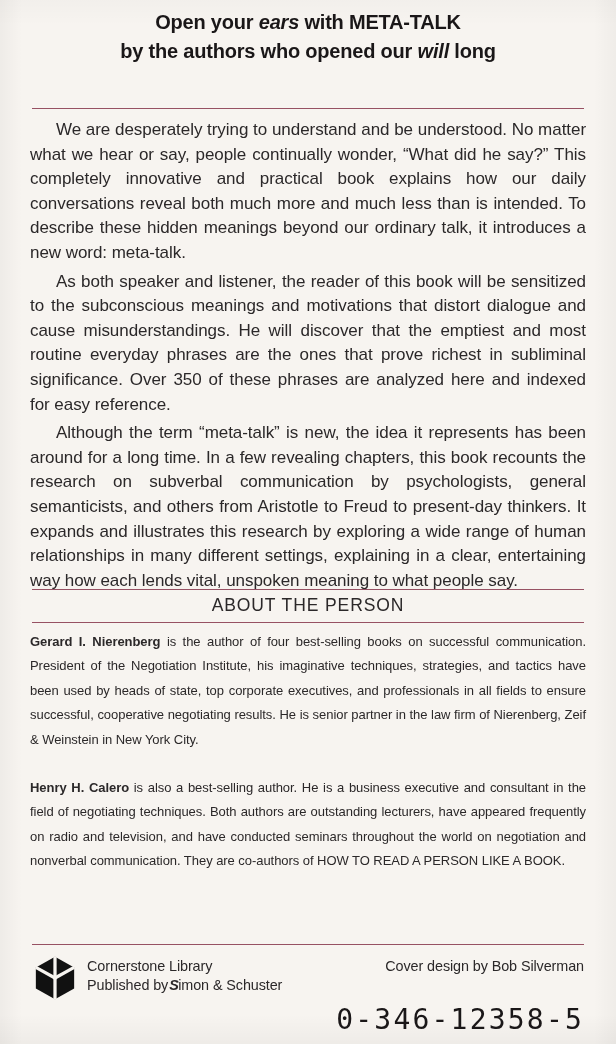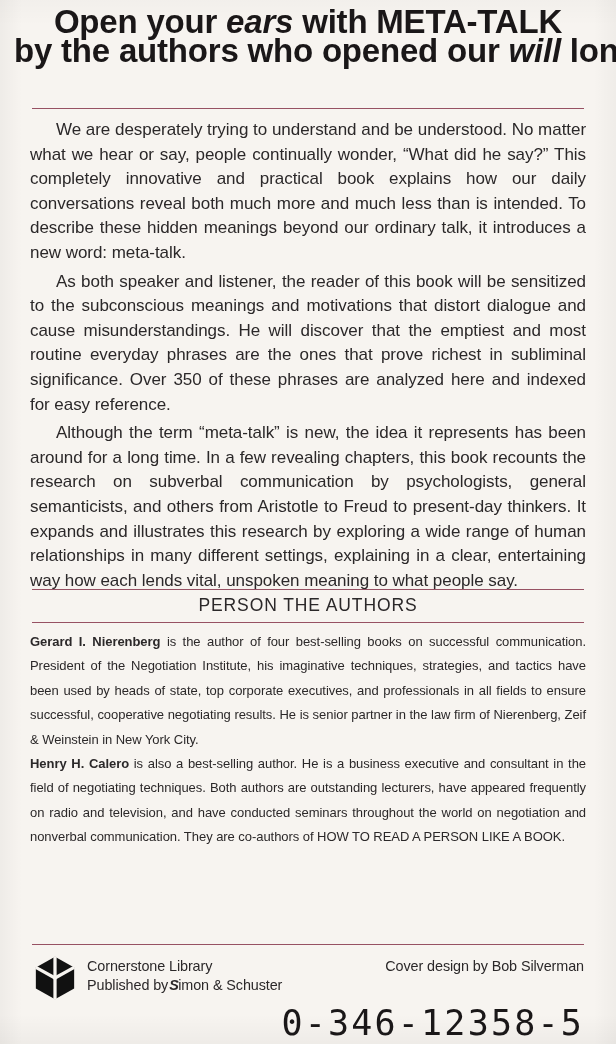--- a/index.html
+++ b/index.html
@@ -29,21 +29,21 @@
 
   
   .headline {
     position: absolute;
     left: 14px;
     right: 14px;
     top: 8px;
     text-align: center;
     color: #1a1718;
     font-weight: bold;
-    font-size: 33px;
+    font-size: 20px;
     line-height: 28.5px;
     letter-spacing: -0.2px;
   }
   .headline .ln { display: block; white-space: nowrap; }
   .headline .it { font-style: italic; }
   .headline .ln3 { letter-spacing: -0.1px; }
 
   
   .rule {
     position: absolute;
@@ -95,21 +95,21 @@
     left: 30px;
     width: 556px;
     top: 630px;
     color: #2b2829;
     font-size: 13px;
     line-height: 24.4px;
     text-align: justify;
     letter-spacing: -0.05px;
   }
   #authors p { margin: 0; }
-  #authors p.second { }
+  #authors p.second { margin-top: 24px; }
   #authors .name { font-weight: bold; }
 
   
   #footer {
     position: absolute;
     left: 30px;
     right: 18px;
     top: 955px;
     height: 82px;
   }
@@ -152,21 +152,21 @@
     color: #2b2829;
     letter-spacing: -0.1px;
     white-space: nowrap;
   }
 
   #isbn {
     position: absolute;
     right: 14px;
     top: 48px;
     font-family: "DejaVu Sans Mono", monospace;
-    font-size: 35px;
+    font-size: 28px;
     letter-spacing: 2.2px;
     color: #1a1718;
     white-space: nowrap;
   }
 </style>
 </head>
 <body>
 
 <div id="cover">
 
@@ -177,21 +177,21 @@
 
   <div class="rule" id="rule-top"></div>
 
   <div class="body-col" id="blurb">
     <p>We are desperately trying to understand and be understood. No matter what we hear or say, people continually wonder, “What did he say?” This completely innovative and practical book explains how our daily conversations reveal both much more and much less than is intended. To describe these hidden meanings beyond our ordinary talk, it introduces a new word: meta-talk.</p>
     <p>As both speaker and listener, the reader of this book will be sensitized to the subconscious meanings and motivations that distort dialogue and cause misunderstandings. He will discover that the emptiest and most routine everyday phrases are the ones that prove richest in subliminal significance. Over 350 of these phrases are analyzed here and indexed for easy reference.</p>
     <p>Although the term “meta-talk” is new, the idea it represents has been around for a long time. In a few revealing chapters, this book recounts the research on subverbal communication by psychologists, general semanticists, and others from Aristotle to Freud to present-day thinkers. It expands and illustrates this research by exploring a wide range of human relationships in many different settings, explaining in a clear, entertaining way how each lends vital, unspoken meaning to what people say.</p>
   </div>
 
   <div class="rule thin" id="rule-about-1"></div>
-  <div id="about-title">PERSON THE AUTHORS</div>
+  <div id="about-title">ABOUT THE PERSON</div>
   <div class="rule thin" id="rule-about-2"></div>
 
   <div id="authors">
     <p><span class="name">Gerard I. Nierenberg</span><span> is the author of four best-selling books on successful communication. President of the Negotiation Institute, his imaginative techniques, strategies, and tactics have been used by heads of state, top corporate executives, and professionals in all fields to ensure successful, cooperative negotiating results. He is senior partner in the law firm of Nierenberg, Zeif &amp; Weinstein in New York City.</span></p>
     <p class="second"><span class="name">Henry H. Calero</span><span> is also a best-selling author. He is a business executive and consultant in the field of negotiating techniques. Both authors are outstanding lecturers, have appeared frequently on radio and television, and have conducted seminars throughout the world on negotiation and nonverbal communication. They are co-authors of HOW TO READ A PERSON LIKE A BOOK.</span></p>
   </div>
 
   <div class="rule thin" id="rule-bottom"></div>
 
   <div id="footer">

